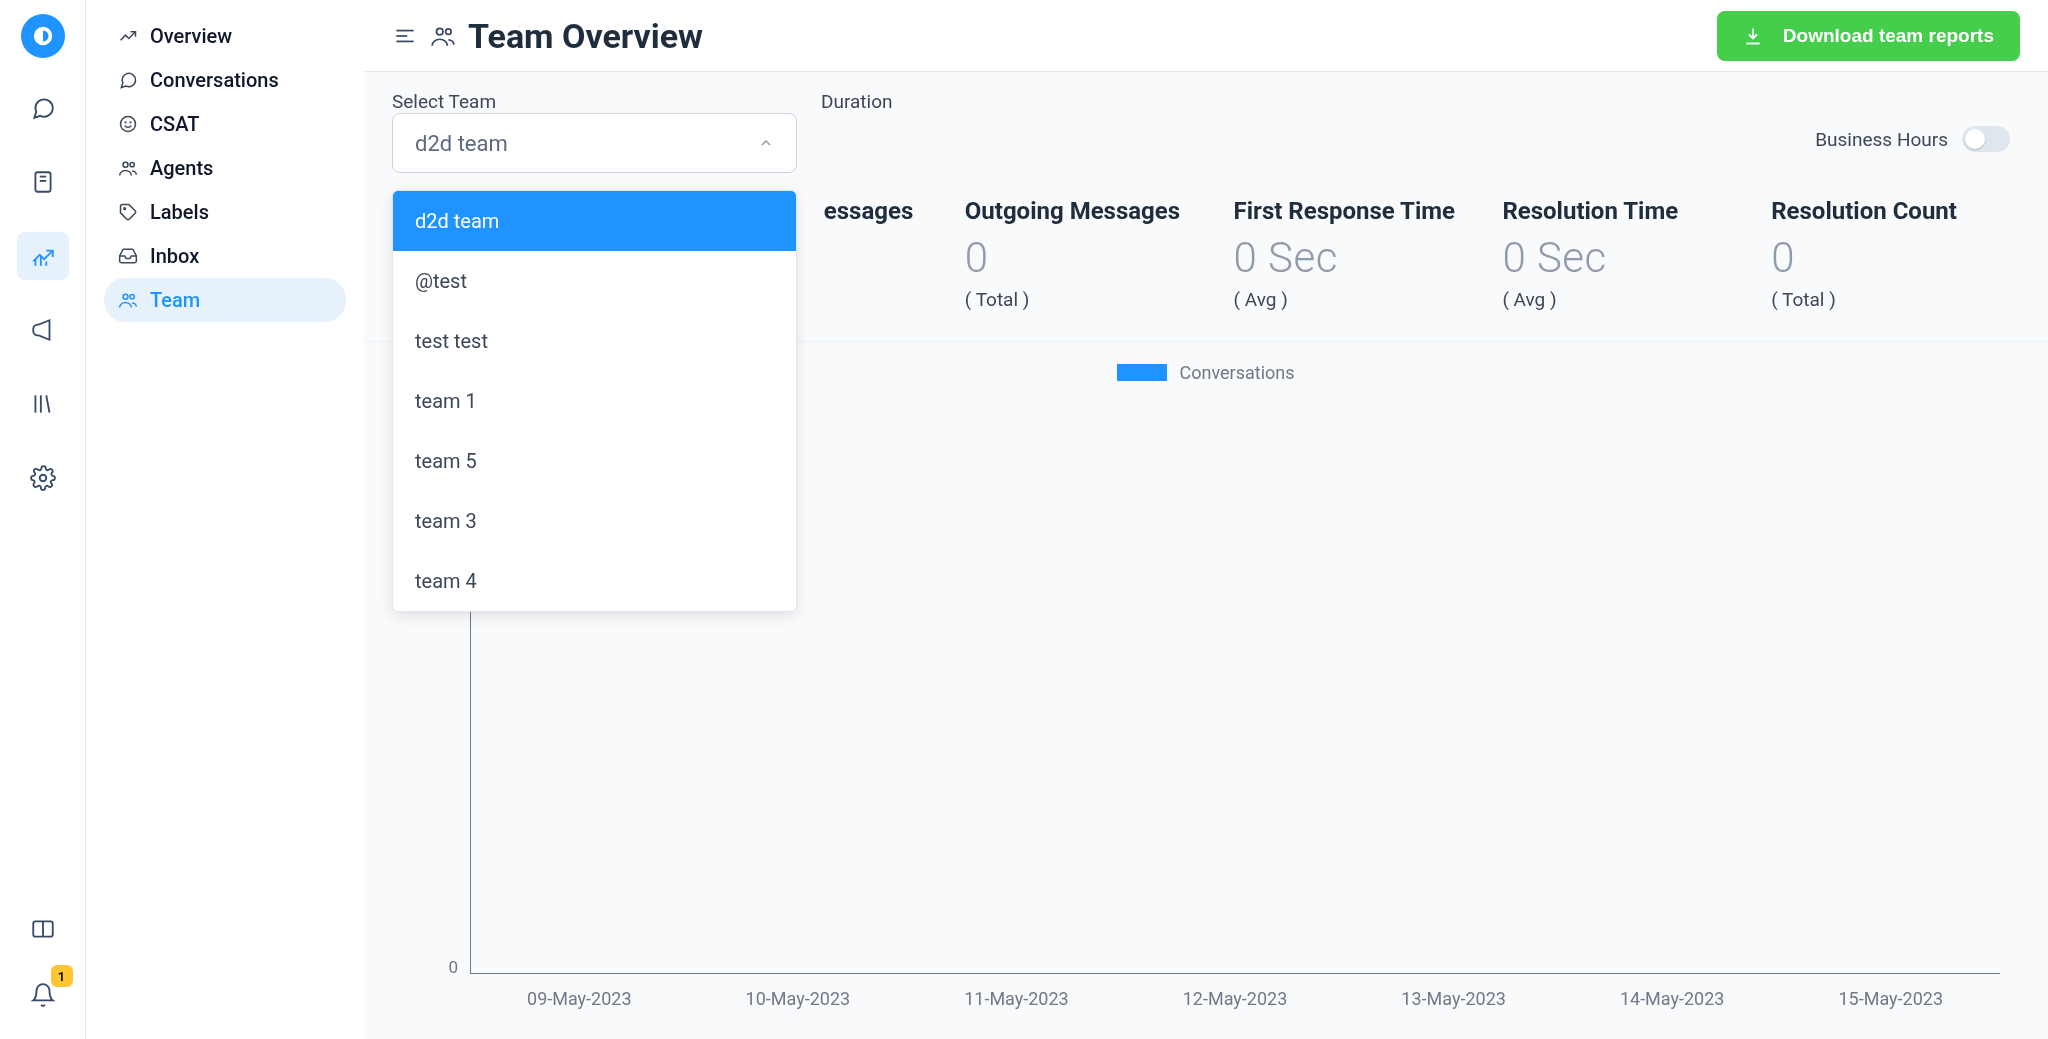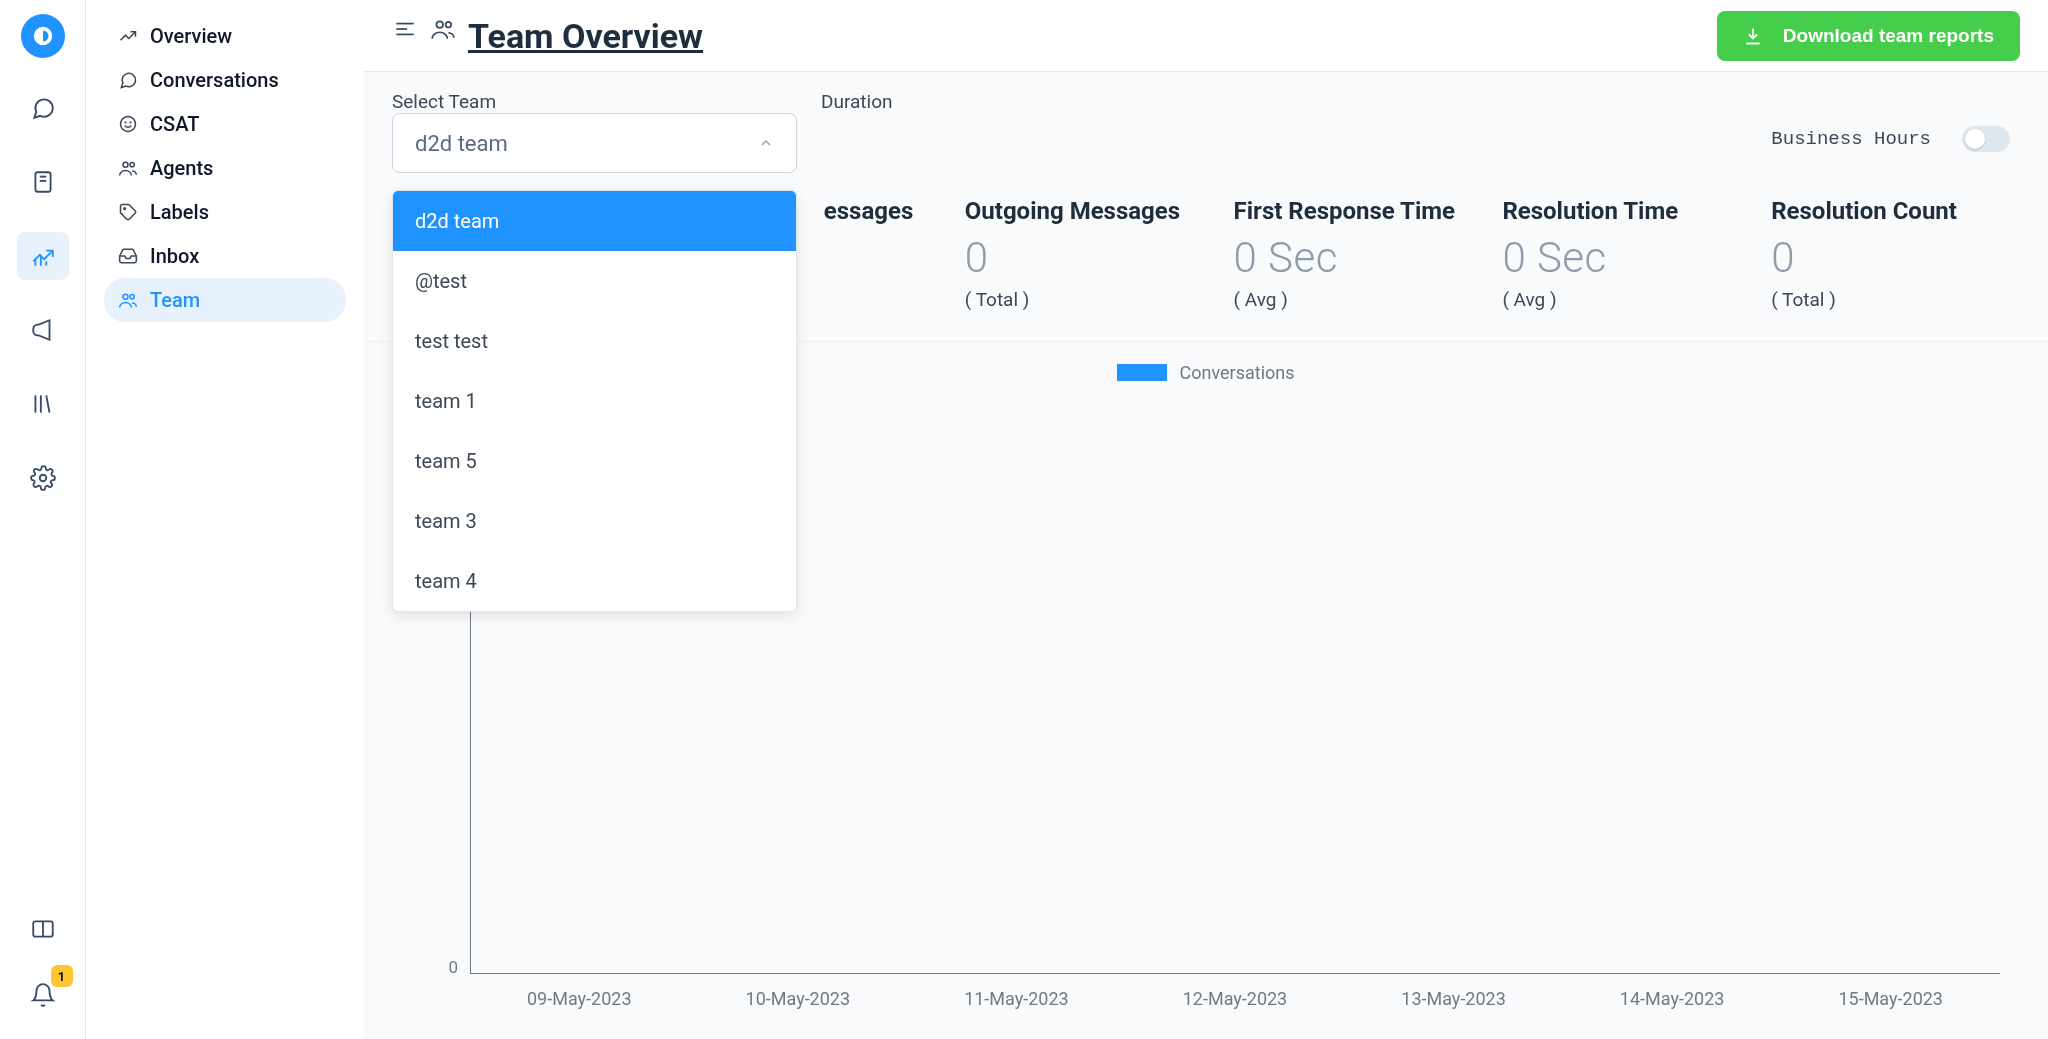--- a/index.html
+++ b/index.html
@@ -21,33 +21,33 @@
   
   .sidebar { width: 278px; border-right: none; padding: 14px 18px; }
   .side-link { display: flex; align-items: center; gap: 12px; height: 44px; padding: 0 14px; border-radius: 8px; color: #0f172a; font-size: 20px; font-weight: 500; cursor: pointer; }
   .side-link svg { width: 20px; height: 20px; stroke: #3c4858; stroke-width: 1.8; fill: none; flex-shrink: 0; }
   .side-link.active { background: #e7f1fb; color: #1f93ff; border-radius: 21px; }
   .side-link.active svg { stroke: #1f93ff; }
 
   
   .main { flex: 1; display: flex; flex-direction: column; background: #fff; }
   .header { height: 72px; display: flex; align-items: center; padding: 0 28px; border-bottom: 1px solid #e4e7eb; }
-  .header-left { display: flex; gap: 12px; text-decoration: underline; }
+  .header-left { display: flex; align-items: center; gap: 12px; }
   .header-title { font-size: 34px; font-weight: 700; color: #1f2d3d; }
   .header-icon { width: 26px; height: 26px; stroke: #374a67; stroke-width: 1.6; fill: none; }
   .header-spacer { flex: 1; }
   .download-btn { background: #44ce4b; color: #fff; height: 50px; padding: 0 26px; border: none; border-radius: 8px; font-size: 19px; font-weight: 600; display: flex; align-items: center; gap: 20px; cursor: pointer; }
   .download-btn svg { width: 20px; height: 20px; stroke: #fff; stroke-width: 2.2; fill: none; }
 
   .filters { background: #f9fafc; padding: 18px 28px; display: flex; align-items: flex-start; gap: 24px; position: relative; }
   .filter-block { display: flex; flex-direction: column; gap: 0; }
   .filter-label { font-size: 19px; color: #3c4858; font-weight: 400; }
   .select-box { height: 60px; width: 405px; background: #fff; border: 1px solid #cbd3dc; border-radius: 8px; display: flex; align-items: center; padding: 0 22px; font-size: 22px; color: #5b6b7f; justify-content: space-between; cursor: pointer; }
   .select-box .chev { width: 16px; height: 16px; }
-  .biz-hours { margin-left: auto; display: flex; align-items: center; gap: 31px; padding-top: 36px; padding-right: 10px; font-family: Liberation Mono, monospace; }
+  .biz-hours { margin-left: auto; display: flex; align-items: center; gap: 14px; padding-top: 36px; padding-right: 10px; }
   .biz-hours-label { font-size: 19px; color: #3c4858; }
   .toggle { width: 48px; height: 26px; background: #e0e6ed; border-radius: 13px; position: relative; cursor: pointer; }
   .toggle::after { content: ""; position: absolute; left: 3px; top: 3px; width: 20px; height: 20px; background: #fff; border-radius: 50%; box-shadow: 0 1px 2px rgba(0,0,0,0.2); }
 
   
   .dropdown { position: absolute; left: 28px; top: 118px; width: 405px; background: #fff; border: 1px solid #e0e6ed; border-radius: 6px; box-shadow: 0 4px 14px rgba(0,0,0,0.1); z-index: 20; overflow: hidden; }
   .dropdown-item { height: 60px; display: flex; align-items: center; padding: 0 22px; font-size: 20px; color: #3c4858; cursor: pointer; }
   .dropdown-item.selected { background: #1f93ff; color: #fff; }
 
   
@@ -60,21 +60,21 @@
   
   .chart-wrap { background: #f9fafc; flex: 1; padding: 20px 48px 30px; display: flex; flex-direction: column; }
   .legend { display: flex; justify-content: center; align-items: center; gap: 12px; margin-bottom: 12px; }
   .legend-swatch { width: 50px; height: 17px; background: #1f93ff; }
   .legend-label { font-size: 18px; color: #717886; }
   .chart-area { flex: 1; display: flex; }
   .y-axis { width: 58px; display: flex; flex-direction: column; justify-content: flex-end; align-items: flex-end; padding-right: 12px; padding-bottom: 32px; }
   .y-tick { font-size: 17px; color: #717886; }
   .plot { flex: 1; display: flex; flex-direction: column; }
   .plot-lines { flex: 1; border-left: 1px solid #717886; border-bottom: 1px solid #717886; }
-  .x-axis { display: flex; justify-content: flex-end; padding-top: 14px; }
+  .x-axis { display: flex; justify-content: flex-start; padding-top: 14px; }
   .x-tick { font-size: 18px; color: #717886; flex: 1; text-align: center; }
 </style>
 </head>
 <body>
 
 <div class="rail">
   <div class="rail-logo">
     <svg viewBox="0 0 24 24">
         <path d="M12 2a10 10 0 1 0 10 10c0-5.5-4.5-10-10-10Zm0 4a6 6 0 0 1 0 12Z" fill="#fff" stroke="none"></path>
       </svg>

